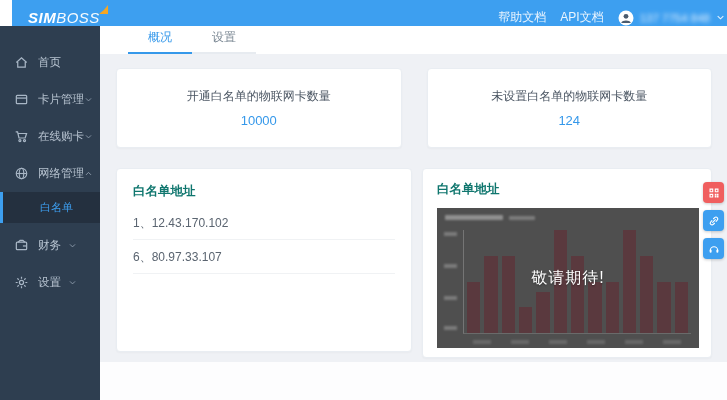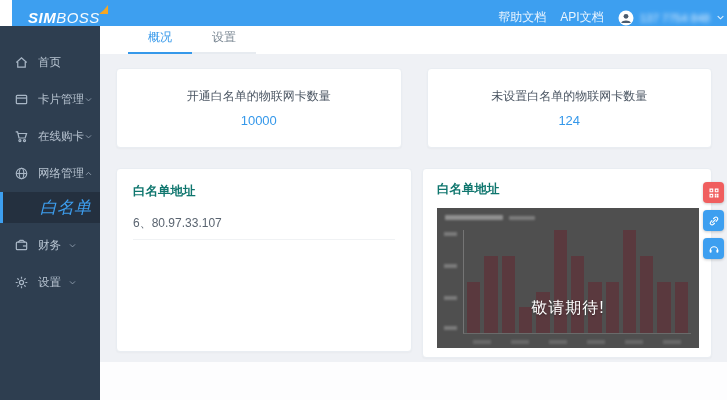--- a/index.html
+++ b/index.html
@@ -17,21 +17,21 @@
   .userbox { display:flex; align-items:center; gap:6px; cursor:pointer; }
   .phone { color:#f2f8ff; font-size:11.5px; filter:blur(2.2px); opacity:.9; }
   .chev-white { width:9px; height:9px; }
 
   
   .sidebar { position:absolute; left:0; top:26px; width:100px; height:374px; background:#2e3e50; z-index:4; }
   .side-item { height:37px; display:flex; align-items:center; padding:0 23px 0 14px; color:#b7c3d0; font-size:11.5px; cursor:pointer; }
   .side-item .ic { width:15px; height:15px; margin-right:9px; flex:none; display:inline-flex; }
   .side-item .lbl { flex:1; white-space:nowrap; }
   .side-item .caret { width:9px; height:9px; flex:none; opacity:.8; }
-  .side-sub { height:31px; display:flex; align-items:center; padding-left:37px; background:#24303f; border-left:3px solid #3d9ff0; color:#3d9ff0; font-size:17px; cursor:pointer;font-style:italic; } .gap-m { height:4px; }
+  .side-sub { height:31px; display:flex; align-items:center; padding-left:37px; background:#24303f; border-left:3px solid #3d9ff0; color:#3d9ff0; font-size:11px; cursor:pointer; } .gap-m { height:4px; }
 
   
   .main { position:absolute; left:100px; top:26px; width:627px; height:374px; background:#fff; }
   .tabbar { height:28px; background:#fff; display:flex; align-items:flex-end; padding-left:28px; }
   .tabs { display:inline-flex; border-bottom:2px solid #e7ebf0; }
   .tab { width:64px; text-align:center; font-size:12px; color:#7a8793; padding:5px 0 6px; cursor:pointer; margin-bottom:-2px; }
   .tab.active { color:#3598ea; border-bottom:2px solid #3598ea; }
 
   .content { position:absolute; left:0; top:28px; width:627px; height:346px; background:#eff1f5; }
   .content .footer-strip { position:absolute; left:0; bottom:0; width:100%; height:38px; background:#fdfdfe; }
@@ -52,21 +52,21 @@
   .panel-monitor { left:322px; top:114px; width:290px; height:190px; padding:12px 14px; }
   .chart { position:relative; margin-top:10px; width:262px; height:140px; background:#4f4f4f; overflow:hidden; }
   .chart .blob { position:absolute; background:#909090; filter:blur(1.2px); border-radius:1px; }
   .blob.t1 { left:8px; top:7px; width:58px; height:5px; }
   .blob.t2 { left:72px; top:8px; width:26px; height:4px; opacity:.7; }
   .ytick { position:absolute; left:7px; width:13px; height:4px; background:#8a8a8a; filter:blur(1px); opacity:.75; }
   .plot { position:absolute; left:26px; right:8px; top:22px; bottom:14px; border-left:1px solid #757575; border-bottom:1px solid #6a6a6a; display:flex; align-items:flex-end; gap:4px; padding:0 3px; }
   .bar { flex:1; background:#5a393e; }
   .xticks { position:absolute; left:26px; right:8px; bottom:3px; height:5px; display:flex; justify-content:space-around; }
   .xticks span { width:18px; height:4px; background:#6f6f6f; filter:blur(1px); opacity:.8; }
-  .overlay-text { position:absolute; left:0; top:0; width:100%; height:100%; display:flex; align-items:center; justify-content:center; color:#fff; font-size:16px; letter-spacing:1px; text-shadow:0 1px 2px rgba(0,0,0,.4);margin-top:30px; }
+  .overlay-text { position:absolute; left:0; top:0; width:100%; height:100%; display:flex; align-items:center; justify-content:center; color:#fff; font-size:16px; letter-spacing:1px; text-shadow:0 1px 2px rgba(0,0,0,.4); }
 
   
   .float-btns { position:absolute; right:3px; top:182px; display:flex; flex-direction:column; gap:7px; z-index:9; }
   .fbtn { width:21px; height:21px; border-radius:4px; display:flex; align-items:center; justify-content:center; cursor:pointer; box-shadow:0 1px 3px rgba(0,0,0,.2); }
   .fbtn.red { background:#f05e5e; }
   .fbtn.blue { background:#3d9ff0; }
 </style>
 </head>
 <body>
 
@@ -193,20 +193,21 @@
         </div>
         <div class="stat-card">
           <div class="stat-label">未设置白名单的物联网卡数量</div>
           <div class="stat-value">124</div>
         </div>
       </div>
 
       <div class="panel panel-whitelist">
         <div class="panel-title">白名单地址</div>
         <div style="height:6px"></div>
+        <div class="wl-row">1、12.43.170.102</div>
         <div class="wl-row">6、80.97.33.107</div>
       </div>
 
       <div class="panel panel-monitor">
         <div class="panel-title">白名单地址</div>
         <div class="chart">
           <div class="blob t1"></div>
           <div class="blob t2"></div>
           <div class="ytick" style="top:24px"></div>
           <div class="ytick" style="top:56px"></div>

